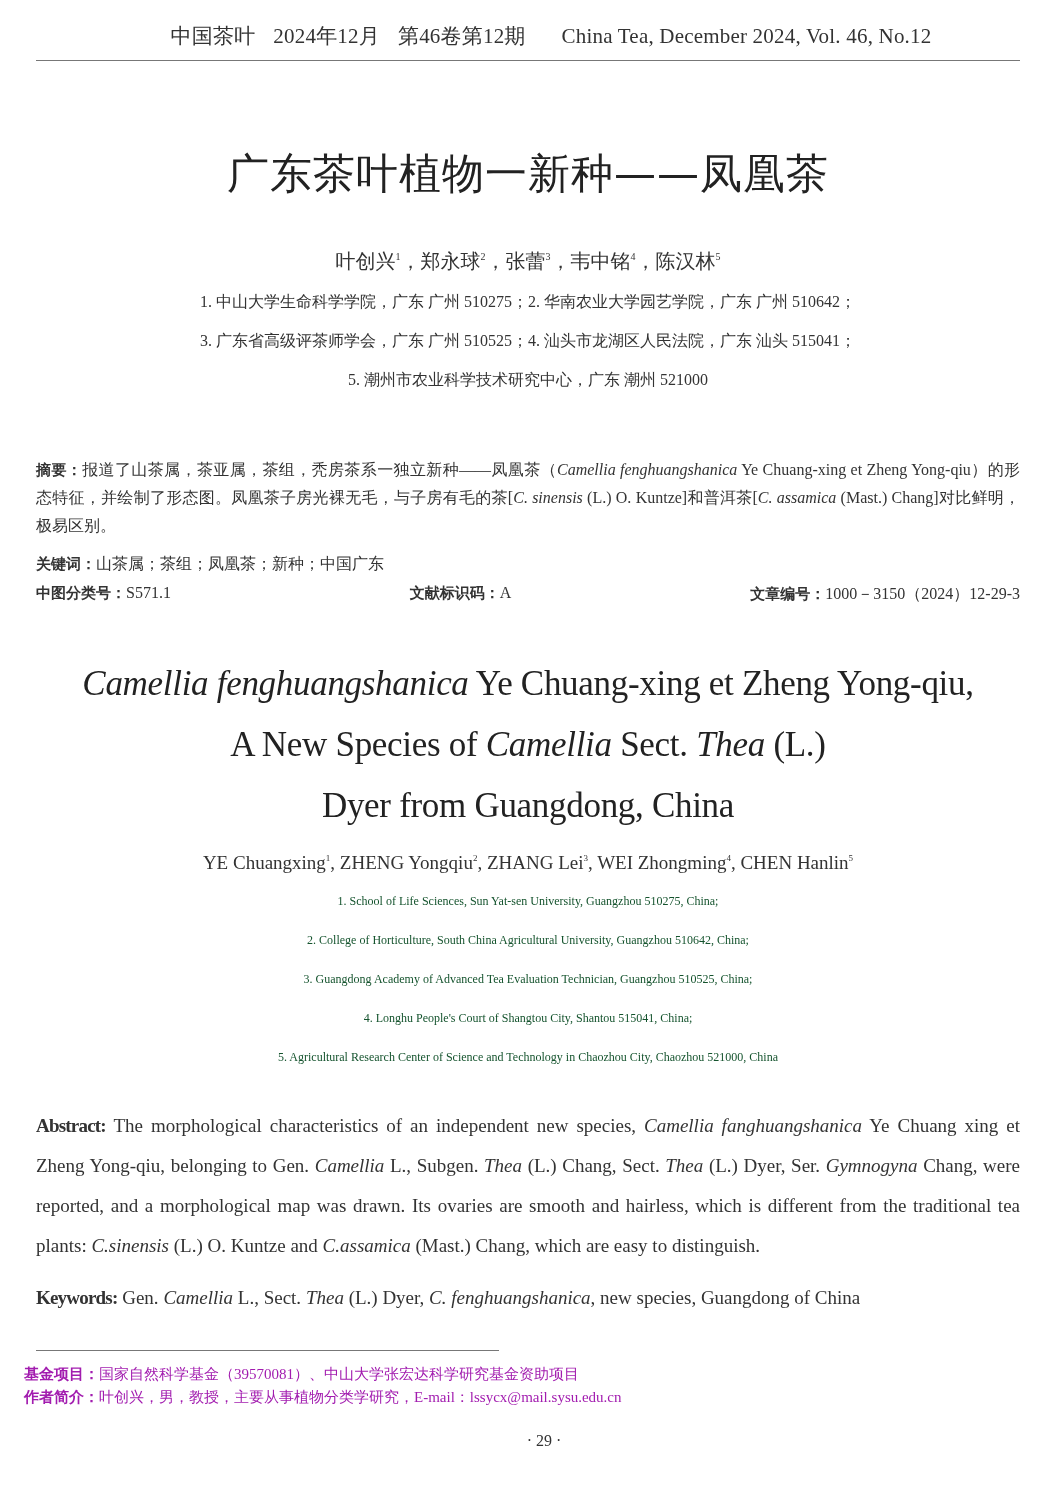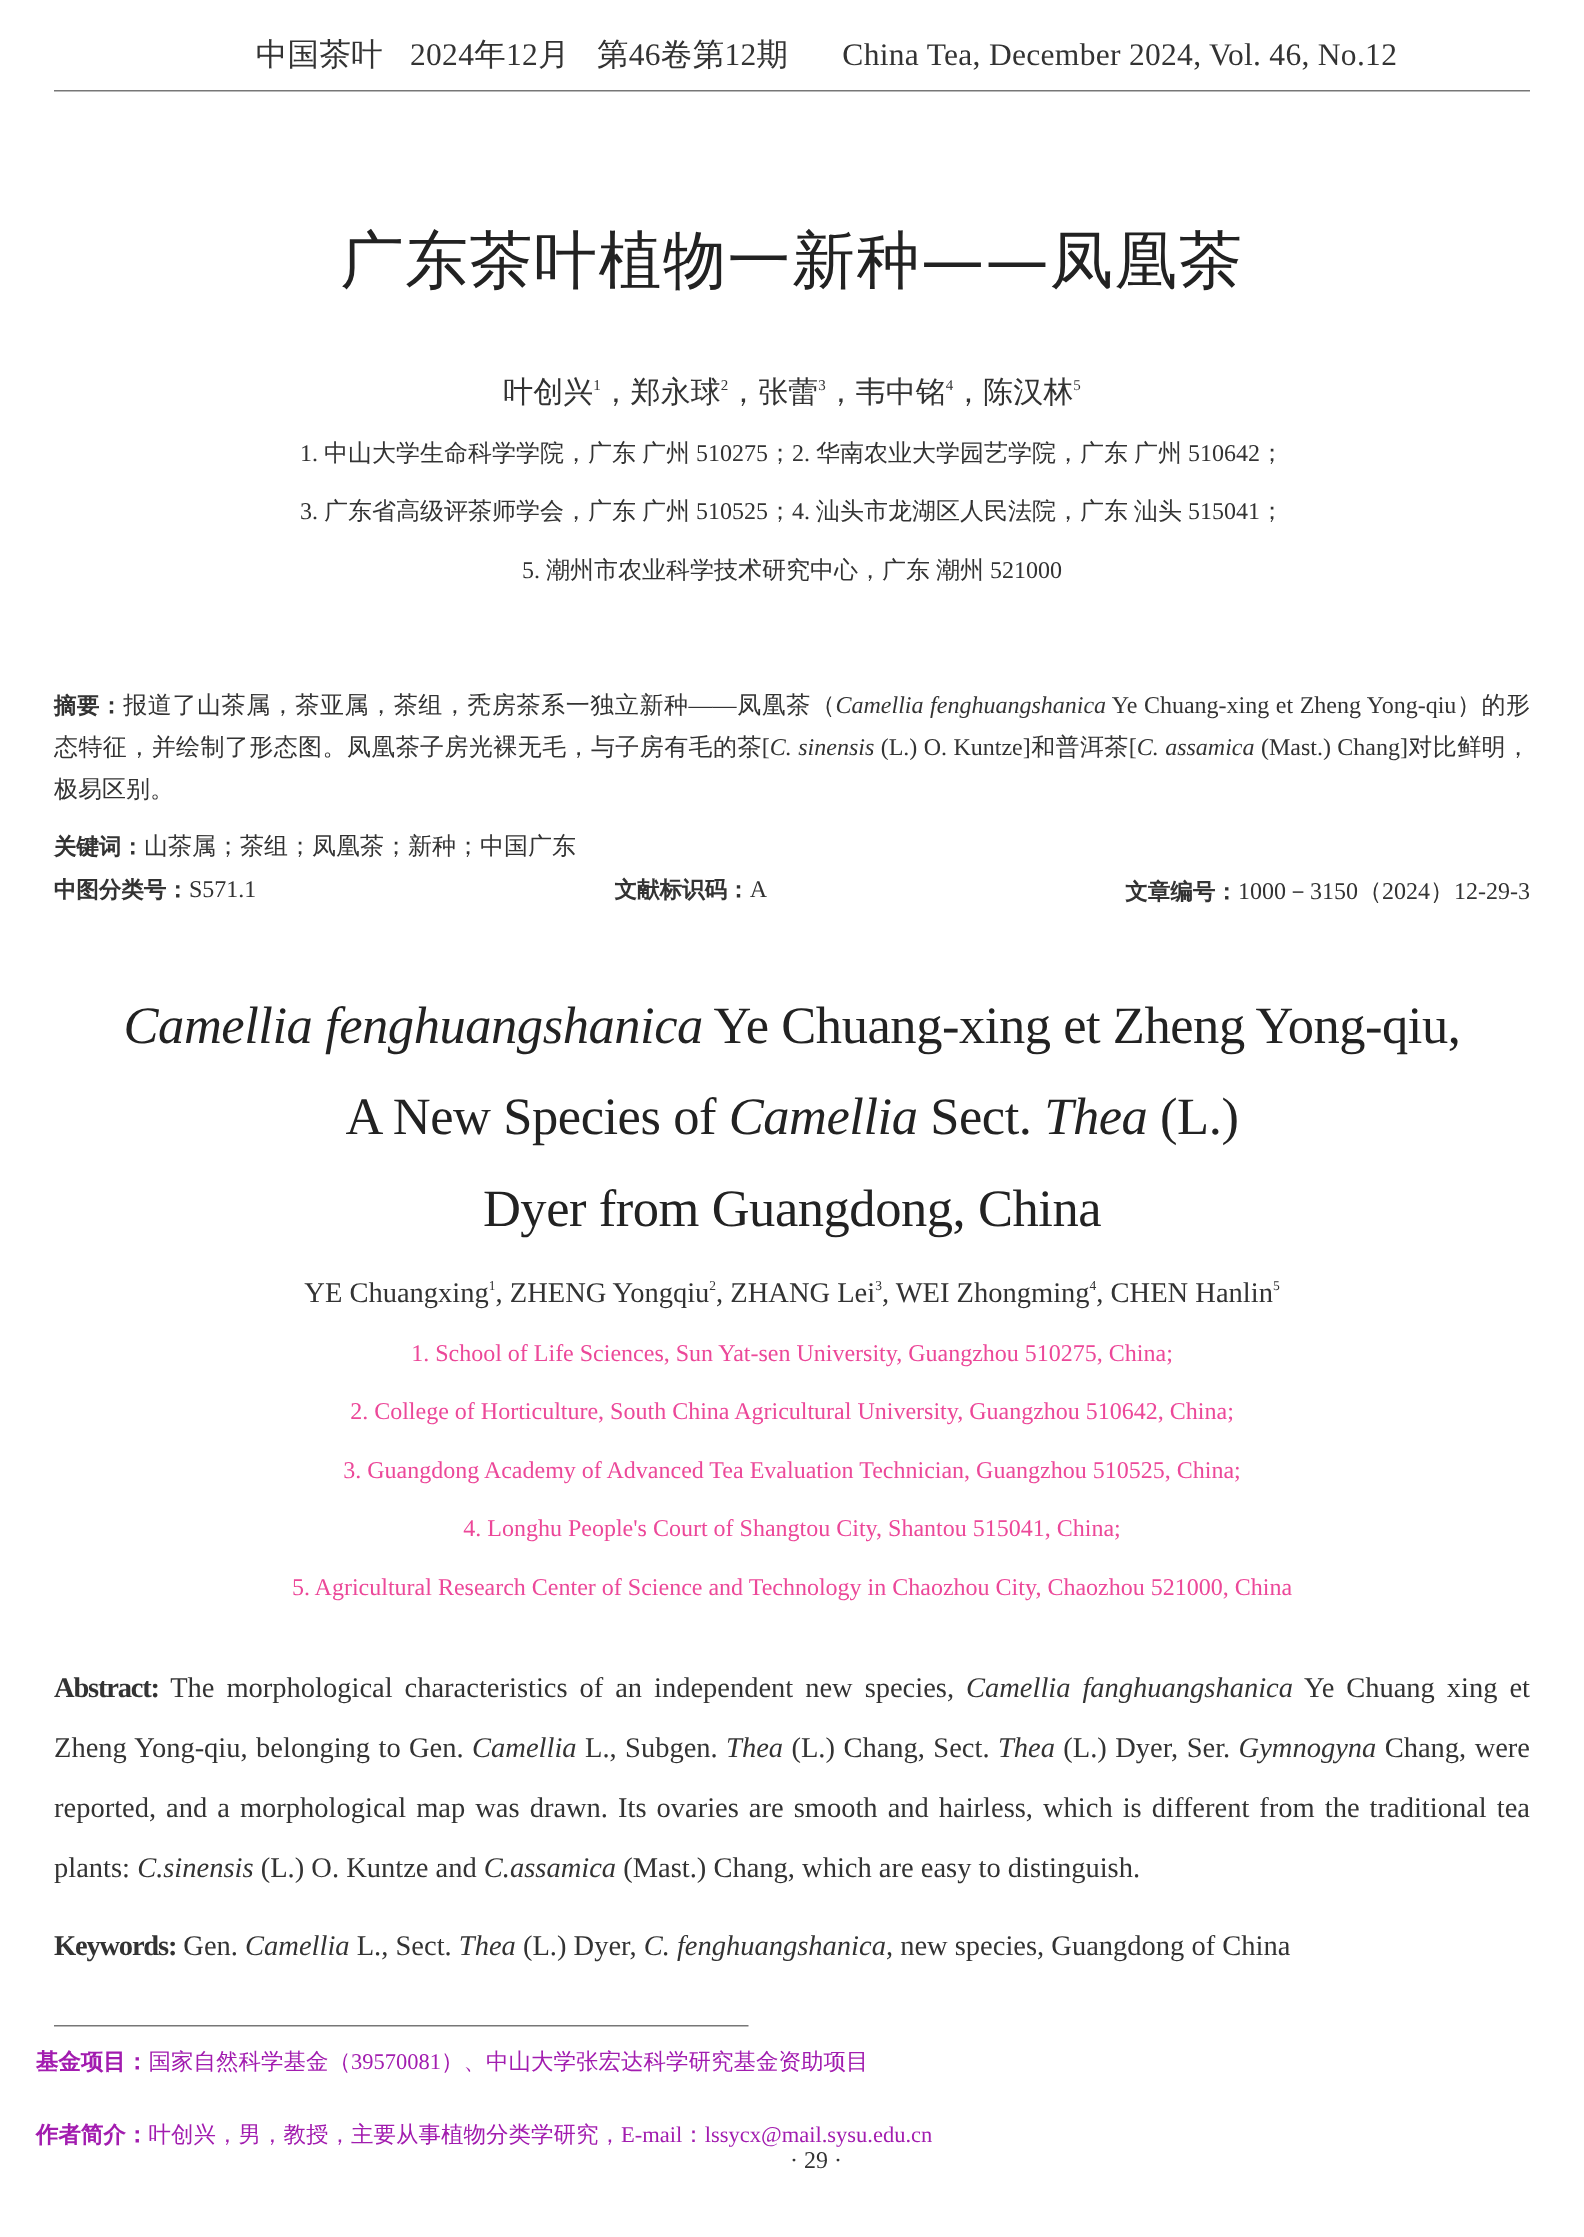--- a/index.html
+++ b/index.html
@@ -27,36 +27,36 @@
     .cn-keywords { top: 550px; }
     .cn-meta { top: 584px; left: 36px; width: 984px; font-size: 16px; display: flex; justify-content: space-between; color: #333; }
     .cn-meta span.item { white-space: nowrap; }
 
     .en-title { font-size: 35px; color: #222; letter-spacing: -0.3px; }
     .en-title1 { top: 664px; }
     .en-title2 { top: 725px; }
     .en-title3 { top: 786px; }
     .en-authors { top: 852px; font-size: 19px; color: #333; }
     .en-authors sup { font-size: 9px; vertical-align: 8px; }
-    .en-aff { font-size: 16px; color: #ec4899; }
+    .en-aff { font-size: 12px; color: #14532d; }
     .en-aff1 { top: 894px; }
     .en-aff2 { top: 933px; }
     .en-aff3 { top: 972px; }
     .en-aff4 { top: 1011px; }
     .en-aff5 { top: 1050px; }
 
     .en-block { left: 36px; width: 984px; font-size: 19px; line-height: 40px; color: #333; text-align: justify; }
     .en-abstract { top: 1106px; }
     .en-keywords { top: 1278px; }
     .en-label { font-weight: bold; letter-spacing: -0.8px; }
 
     .foot-rule { top: 1350px; left: 36px; width: 463px; height: 0; border-top: 1.5px solid #777; }
     .footnote { left: 24px; font-size: 15px; color: #a21caf; }
     .footnote1 { top: 1365px; }
-    .footnote2 { top: 1388px; margin-top: 26px; }
+    .footnote2 { top: 1388px; }
     .page-num { top: 1432px; font-size: 16px; color: #333; padding-left: 16px; }
     i { font-style: italic; }
   </style>
 </head>
 <body>
 
 <div class="abs center running-head">
   <span>中国茶叶</span><span class="gap"></span><span>2024年12月</span><span class="gap"></span><span>第46卷第12期</span><span class="gap"></span><span class="gap"></span><span>China Tea, December 2024, Vol. 46, No.12</span>
 </div>
 <div class="abs head-rule"></div>

